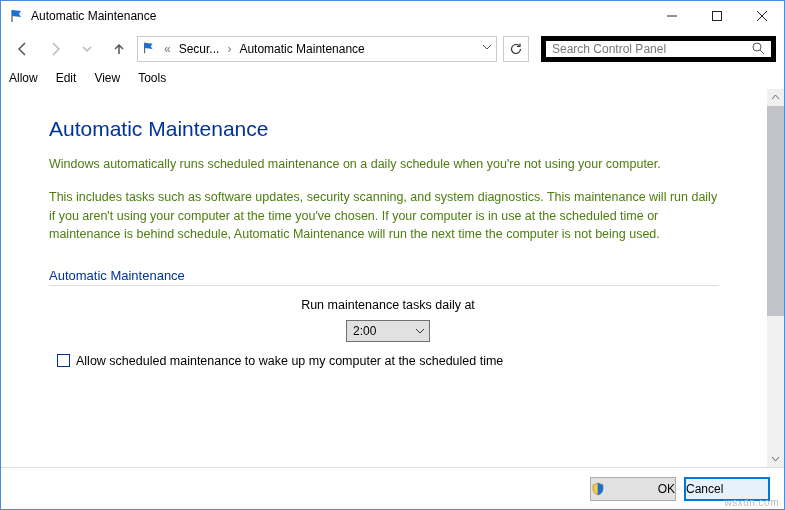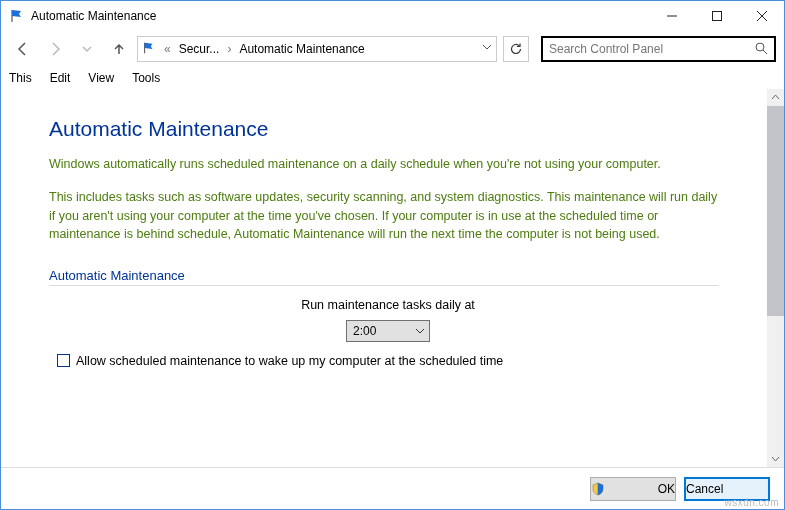--- a/index.html
+++ b/index.html
@@ -15,21 +15,21 @@
     
     .navbar { height: 36px; display:flex; align-items:center; padding: 0 8px; gap:4px; }
     .nav-btn { width:28px; height:28px; display:flex; align-items:center; justify-content:center; }
     .nav-btn svg { stroke:#555; fill:none; stroke-width:1.5; }
     .nav-btn.disabled svg { stroke:#bbb; }
     .address-box { flex:1; height:26px; border:1px solid #ccc; display:flex; align-items:center; padding:0 4px; font-size:12px; gap:4px; position:relative; }
     .address-box .chev { color:#777; padding:0 4px; }
     .address-box .seg { white-space:nowrap; }
     .address-box .drop { position:absolute; right:4px; top:4px; }
     .refresh-btn { width:26px; height:26px; border:1px solid #ccc; display:flex; align-items:center; justify-content:center; margin-left:2px; }
-    .search-box { width:235px; height:26px; border:2px solid #000000; margin-left:8px; display:flex; align-items:center; padding:0 6px; color:#777; position:relative; }
+    .search-box { width:235px; height:26px; border:5px solid #000000; margin-left:8px; display:flex; align-items:center; padding:0 6px; color:#777; position:relative; }
     .search-box .mag { position:absolute; right:6px; }
     
     .menubar { height:22px; display:flex; align-items:center; padding:0 8px; gap:18px; font-size:12px; }
     .menubar span { cursor:default; }
     
     .content-wrap { flex:1; display:flex; position:relative; }
     .content { flex:1; padding: 28px 48px 10px 48px; overflow:hidden; }
     .page-title { color:#003399; font-size:21px; font-weight:400; margin-bottom:14px; }
     .para { font-size:12.5px; line-height:1.5; margin-bottom:14px; color:#4d7c0f; }
     .section-head { color:#003399; font-size:13px; margin-top:24px; margin-bottom:2px; }
@@ -128,21 +128,21 @@
     <div class="search-box">
       <span>Search Control Panel</span>
       <span class="mag"><svg width="14" height="14" viewBox="0 0 14 14">
             <circle cx="6" cy="6" r="4" fill="none" stroke="#555"></circle>
             <line x1="9" y1="9" x2="13" y2="13" stroke="#555"></line>
           </svg></span>
     </div>
   </div>
 
   <div class="menubar">
-    <span>This</span>
+    <span>Allow</span>
     <span>Edit</span>
     <span>View</span>
     <span>Tools</span>
   </div>
 
   <div class="content-wrap">
     <div class="content">
       <h1 class="page-title">Automatic Maintenance</h1>
       <p class="para">Windows automatically runs scheduled maintenance on a daily schedule when you're not using your computer.</p>
       <p class="para">This includes tasks such as software updates, security scanning, and system diagnostics. This maintenance will run daily if you aren't using your computer at the time you've chosen. If your computer is in use at the scheduled time or maintenance is behind schedule, Automatic Maintenance will run the next time the computer is not being used.</p>

